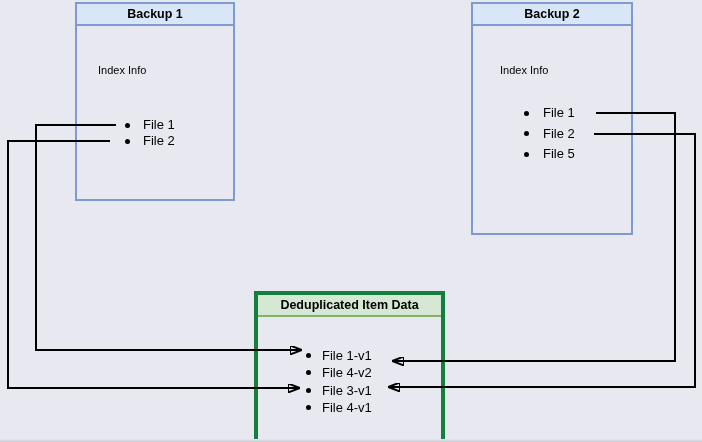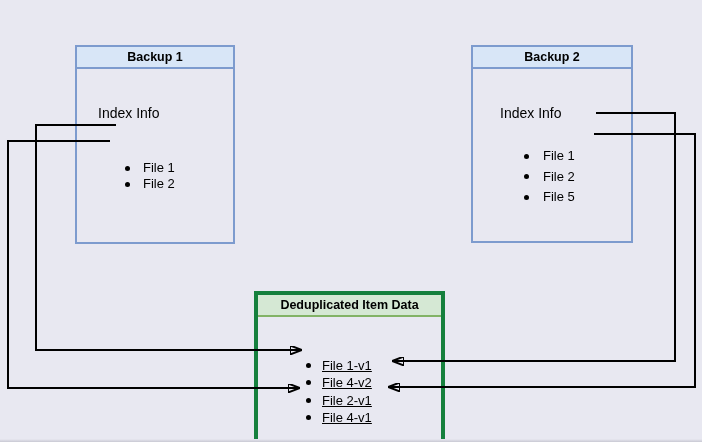--- a/index.html
+++ b/index.html
@@ -5,48 +5,48 @@
   html,body{margin:0;padding:0;}
   body{
     width:702px;height:442px;overflow:hidden;
     font-family:"Liberation Sans", sans-serif;
     background:#e8e8f1;
   }
   .canvas{position:relative;width:702px;height:442px;background:#e8e8f1;}
 
   
   .node{position:absolute;box-sizing:border-box;background:transparent;}
-  .node.blue{border:2px solid #7d9bce;margin-top:43px;}
+  .node.blue{border:2px solid #7d9bce;}
   .node.green{border:4px solid #15803d;margin-top:12px;}
   .hdr{
     height:20px;line-height:20px;text-align:center;
     font-weight:bold;font-size:12.5px;color:#000;
   }
   .node.blue .hdr{background:#d8e6f7;border-bottom:2px solid #7d9bce;}
   .node.green .hdr{background:#d5e8d4;border-bottom:2px solid #82b366;}
 
   .section-label{
-    position:absolute;font-size:14px;line-height:20px;color:#000;white-space:nowrap;
+    position:absolute;font-size:11px;line-height:20px;color:#000;white-space:nowrap;
   }
   #backup1 .section-label{left:21px;top:56px;}
   #backup2 .section-label{left:27px;top:56px;}
 
   ul.files{position:absolute;margin:0;padding:0;list-style:none;}
   ul.files li{
     position:relative;font-size:13px;color:#000;white-space:nowrap;
   }
   ul.files li::before{
     content:"";position:absolute;left:0;top:50%;margin-top:-2.5px;
     width:5px;height:5px;border-radius:50%;background:#000;
   }
   #backup1 ul.files{left:48px;top:113px;}
   #backup1 ul.files li{line-height:16px;padding-left:18px;}
   #backup2 ul.files{left:51px;top:99px;}
   #backup2 ul.files li{line-height:20.5px;padding-left:19px;}
-  #dedup ul.files{left:48px;top:62px;text-decoration:underline;}
+  #dedup ul.files{left:48px;top:52px;}
   #dedup ul.files li{line-height:17.33px;padding-left:16px;}
 
   svg.connectors{position:absolute;left:0;top:0;pointer-events:none;}
   svg.connectors path{stroke:#000;stroke-width:2;fill:none;}
 
   .bottom-edge{
     position:absolute;left:0;bottom:0;width:702px;height:3px;
     background:linear-gradient(#e8e8f1,#c9c9d3);
   }
 </style>
@@ -57,36 +57,36 @@
 
   <div class="node blue" id="backup1" style="left:75px;top:2px;width:160px;height:199px;">
     <div class="hdr">Backup 1</div>
     <div class="section-label">Index Info</div>
     <ul class="files">
         <li>File 1</li>
         <li>File 2</li>
       </ul>
   </div>
 
-  <div class="node blue" id="backup2" style="left:471px;top:2px;width:162px;height:198px;">
+  <div class="node blue" id="backup2" style="left:471px;top:2px;width:162px;height:233px;">
     <div class="hdr">Backup 2</div>
     <div class="section-label">Index Info</div>
     <ul class="files">
         <li>File 1</li>
         <li>File 2</li>
         <li>File 5</li>
       </ul>
   </div>
 
   <div class="node green" id="dedup" style="left:254px;top:279px;width:191px;height:160px;">
     <div class="hdr">Deduplicated Item Data</div>
     <ul class="files">
         <li>File 1-v1</li>
         <li>File 4-v2</li>
-        <li>File 2-v1</li>
+        <li>File 3-v1</li>
         <li>File 4-v1</li>
       </ul>
   </div>
 
   <svg class="connectors" width="702" height="442" viewBox="0 0 702 442">
     <defs>
       <marker id="arrow" viewBox="0 0 12 9" refX="11" refY="4.5" markerWidth="12" markerHeight="9" markerUnits="userSpaceOnUse" orient="auto">
         <path d="M0,0 L12,4.5 L0,9 z" fill="#000" stroke="none"></path>
       </marker>
     </defs>

